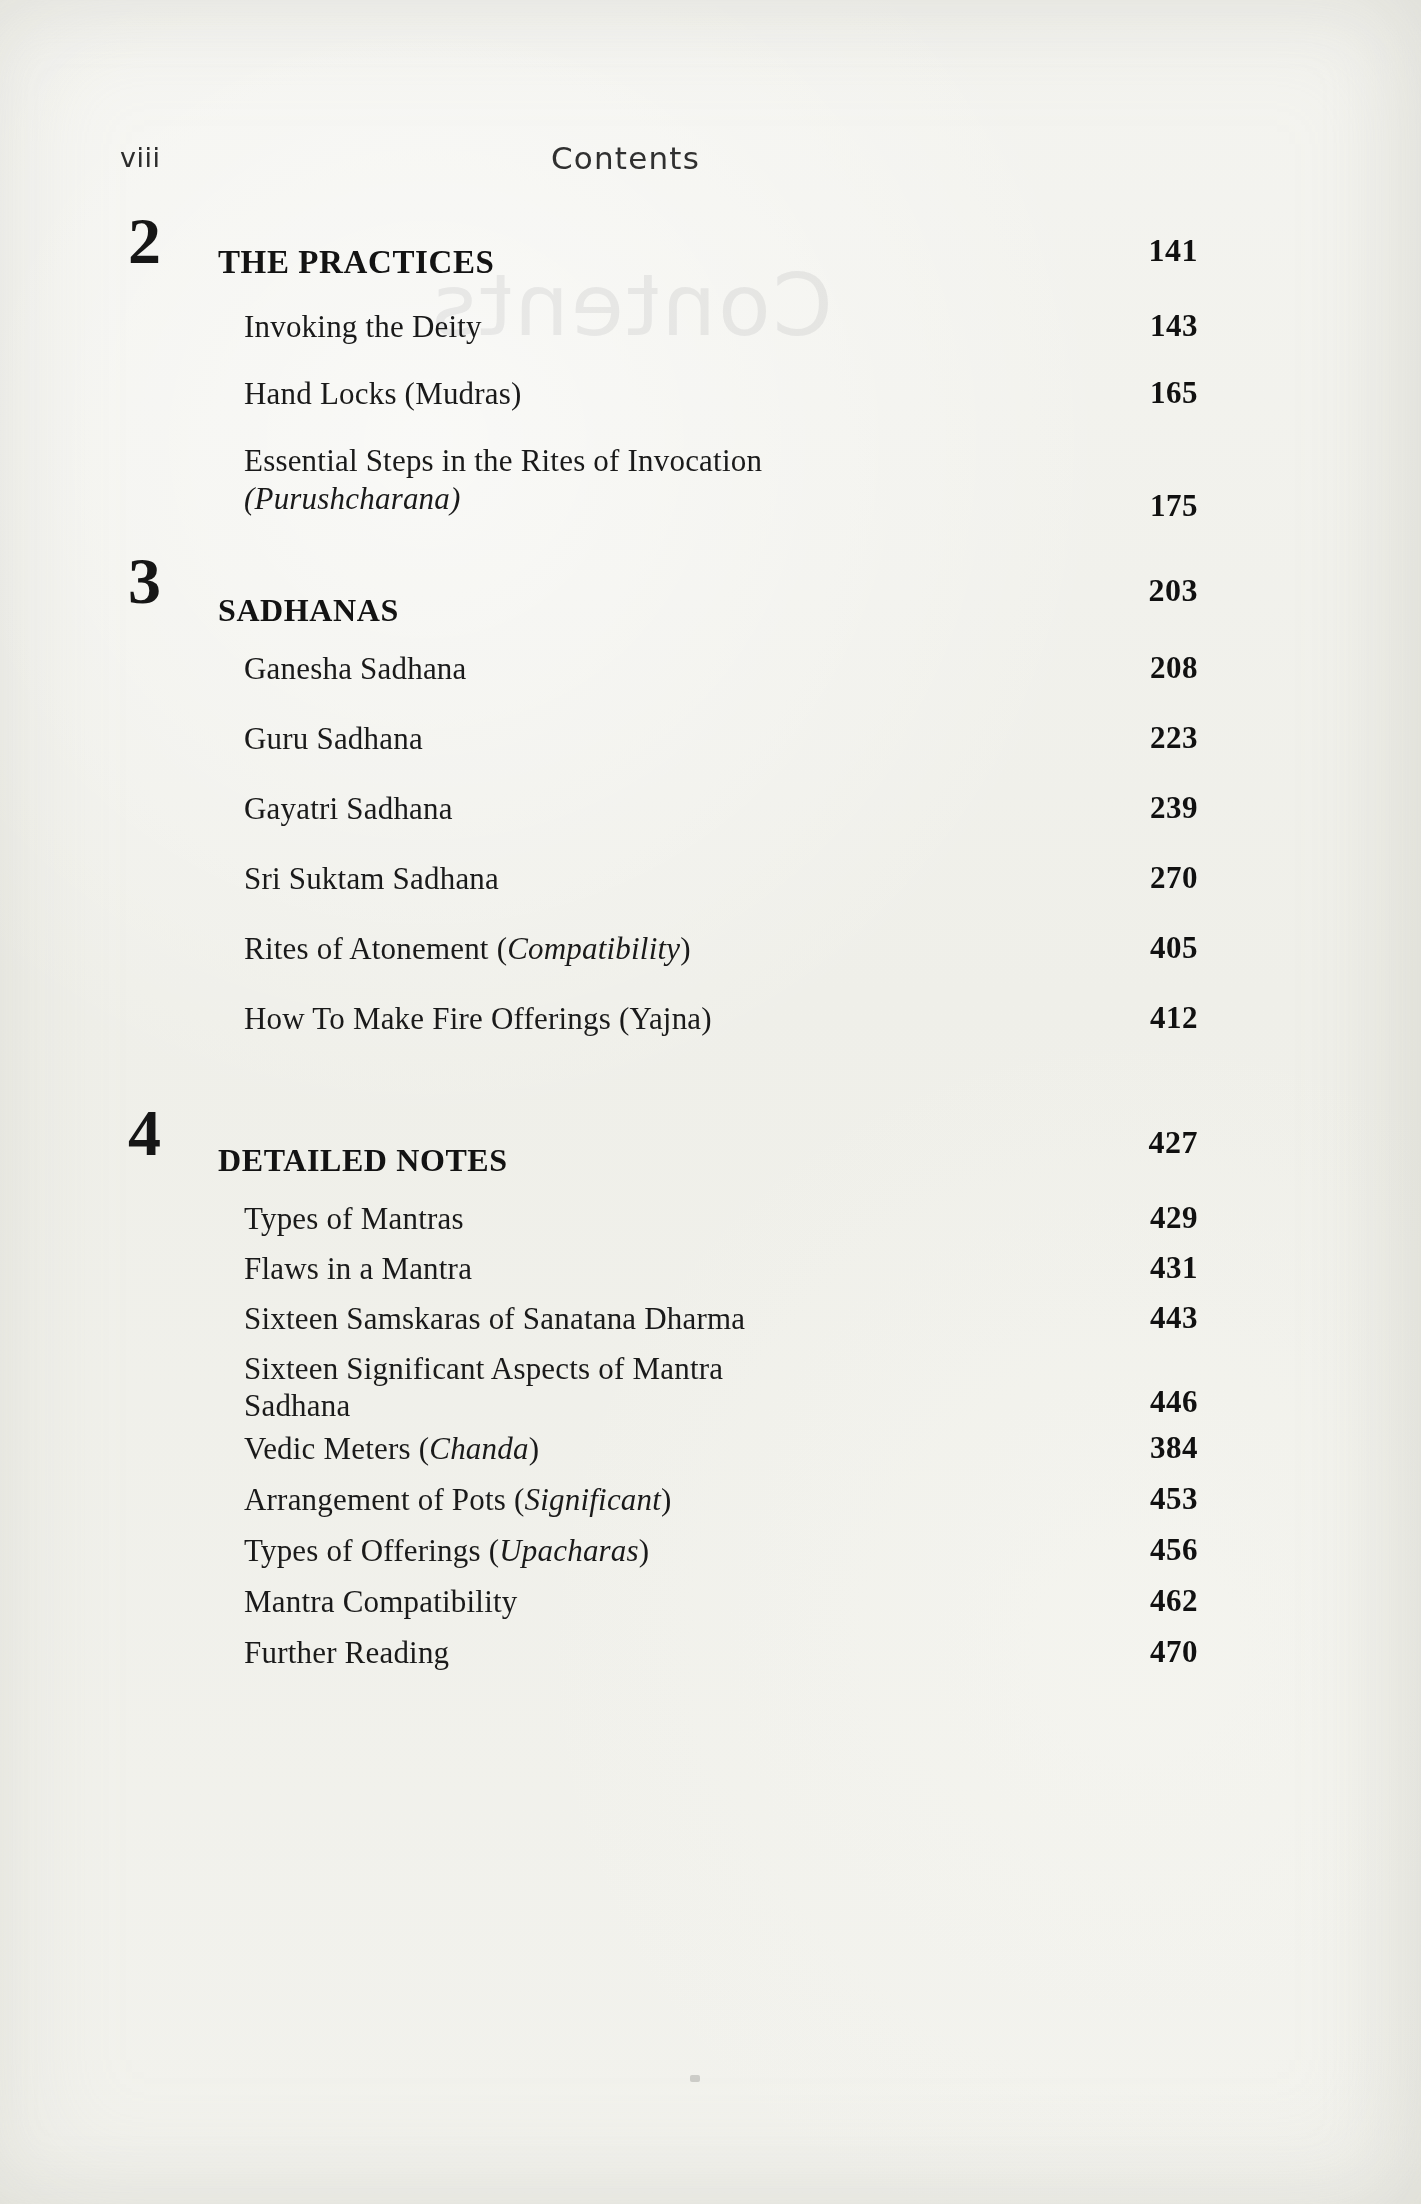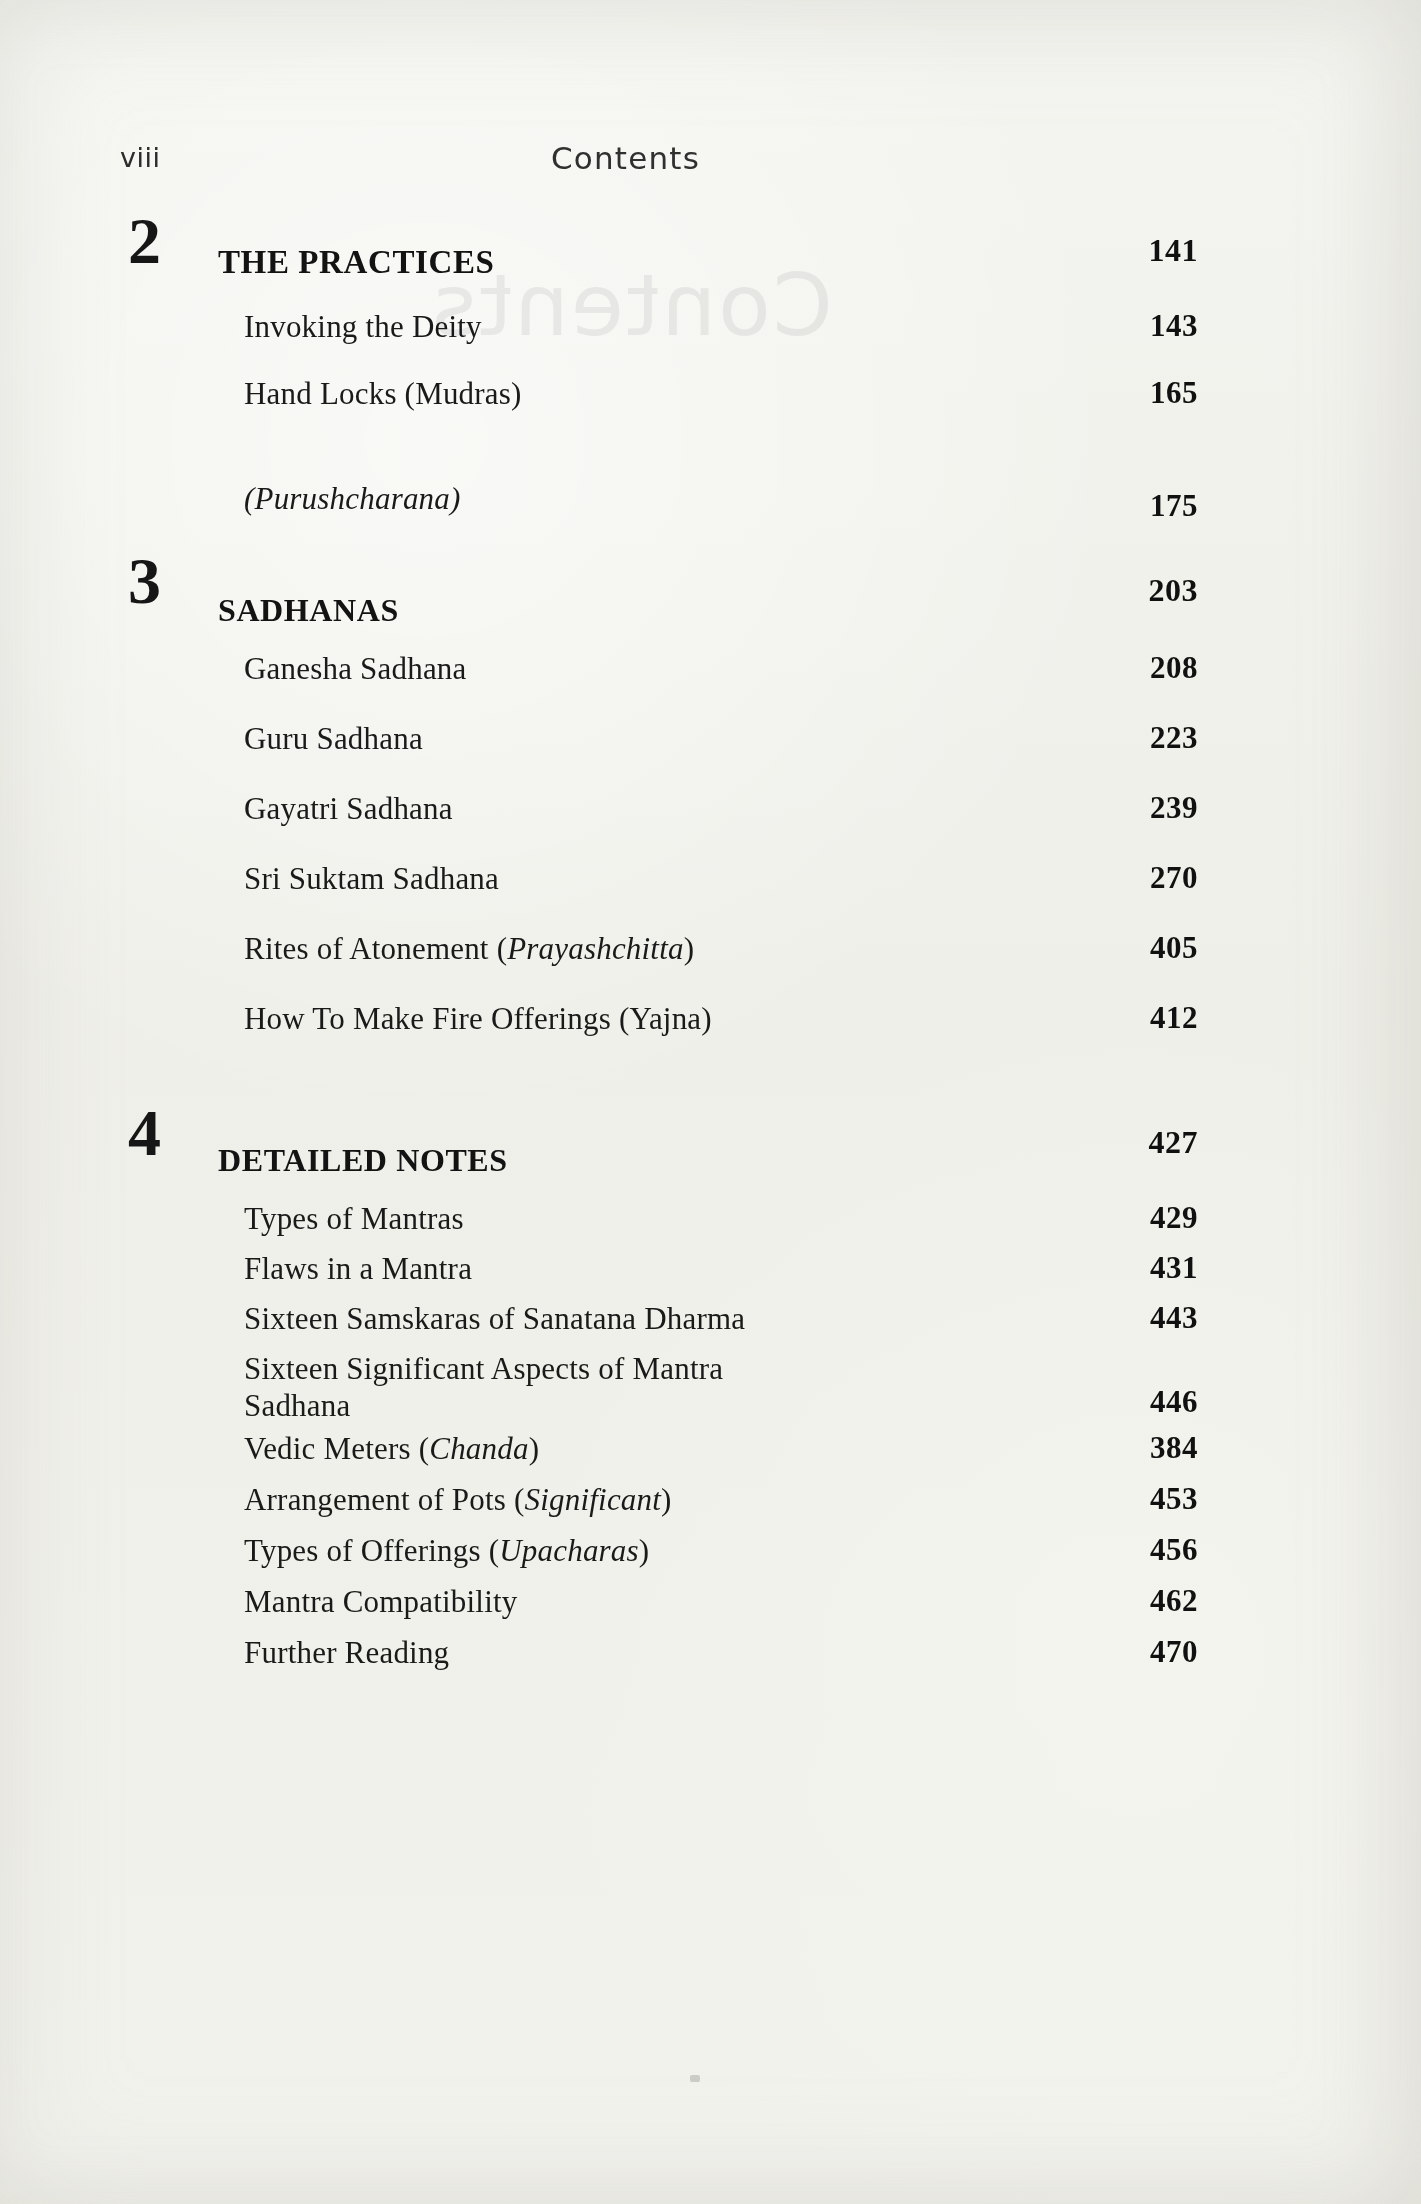--- a/index.html
+++ b/index.html
@@ -221,21 +221,21 @@
       <div class="entries">
         <div class="entry">
           <span class="entry-label">Invoking the Deity</span>
           <span class="entry-page">143</span>
         </div>
         <div class="entry">
           <span class="entry-label">Hand Locks (Mudras)</span>
           <span class="entry-page">165</span>
         </div>
         <div class="entry">
-          <span class="entry-label"><br><i>(Purushcharana)</i></span>
+          <span class="entry-label"><span>Essential Steps in the Rites of Invocation</span><br><i>(Purushcharana)</i></span>
           <span class="entry-page mid">175</span>
         </div>
       </div>
     </div>
 
     <div class="chapter-block c3">
       <div class="chapter-head">
         <div class="chap-num">3</div>
         <div class="chap-title">SADHANAS</div>
         <div class="chap-page">203</div>
@@ -251,21 +251,21 @@
         </div>
         <div class="entry">
           <span class="entry-label">Gayatri Sadhana</span>
           <span class="entry-page">239</span>
         </div>
         <div class="entry">
           <span class="entry-label">Sri Suktam Sadhana</span>
           <span class="entry-page">270</span>
         </div>
         <div class="entry">
-          <span class="entry-label"><span>Rites of Atonement (</span><i>Prayashchitta</i><span>)</span></span>
+          <span class="entry-label"><span>Rites of Atonement (</span><i>Compatibility</i><span>)</span></span>
           <span class="entry-page">405</span>
         </div>
         <div class="entry">
           <span class="entry-label">How To Make Fire Offerings (Yajna)</span>
           <span class="entry-page">412</span>
         </div>
       </div>
     </div>
 
     <div class="chapter-block c4">

